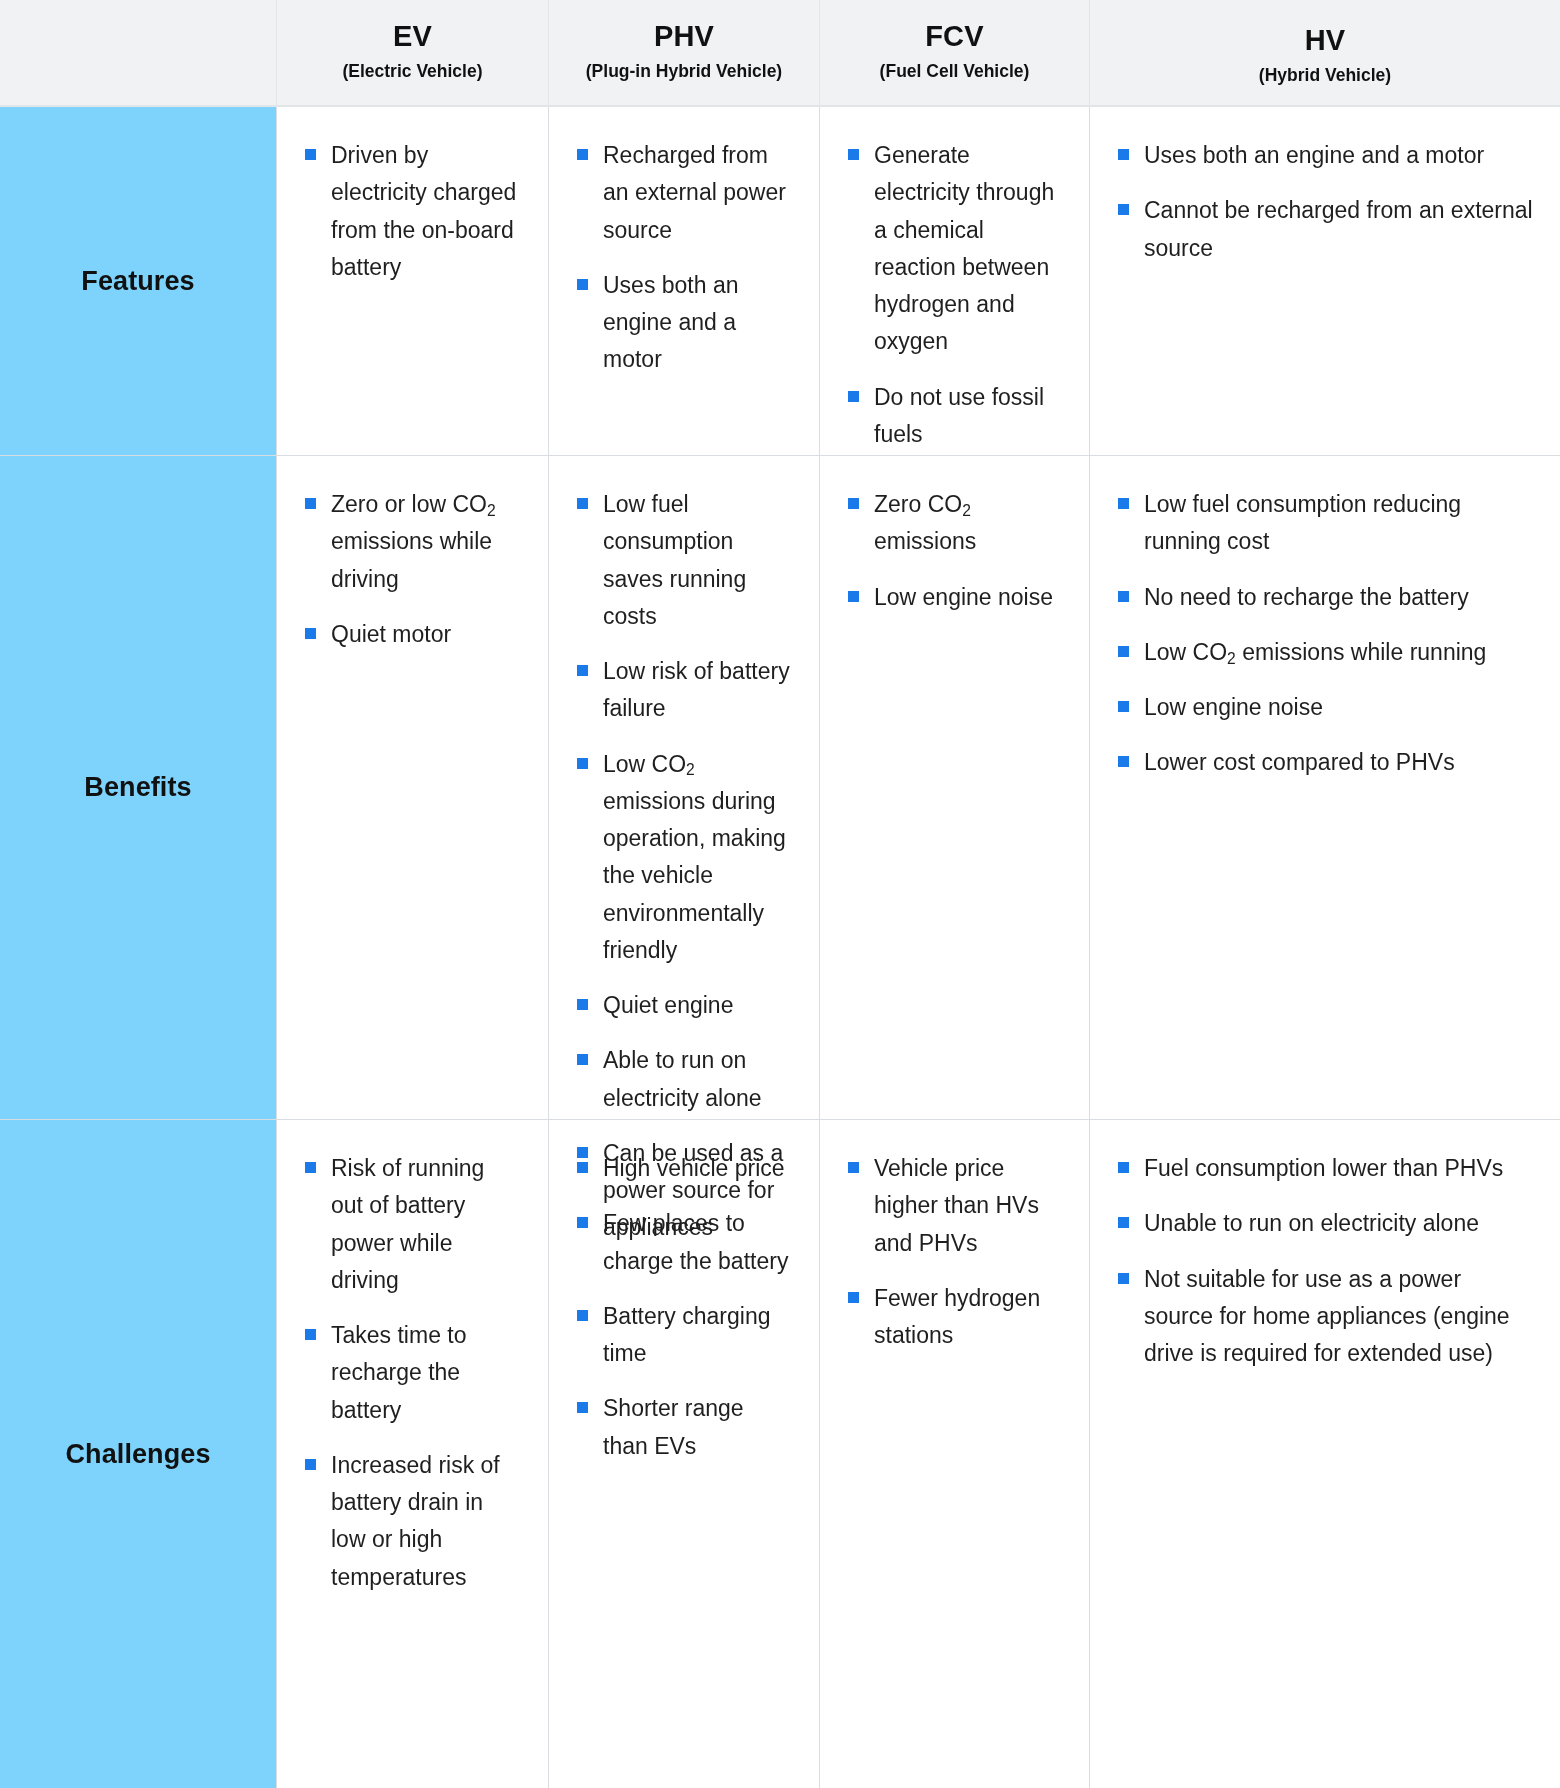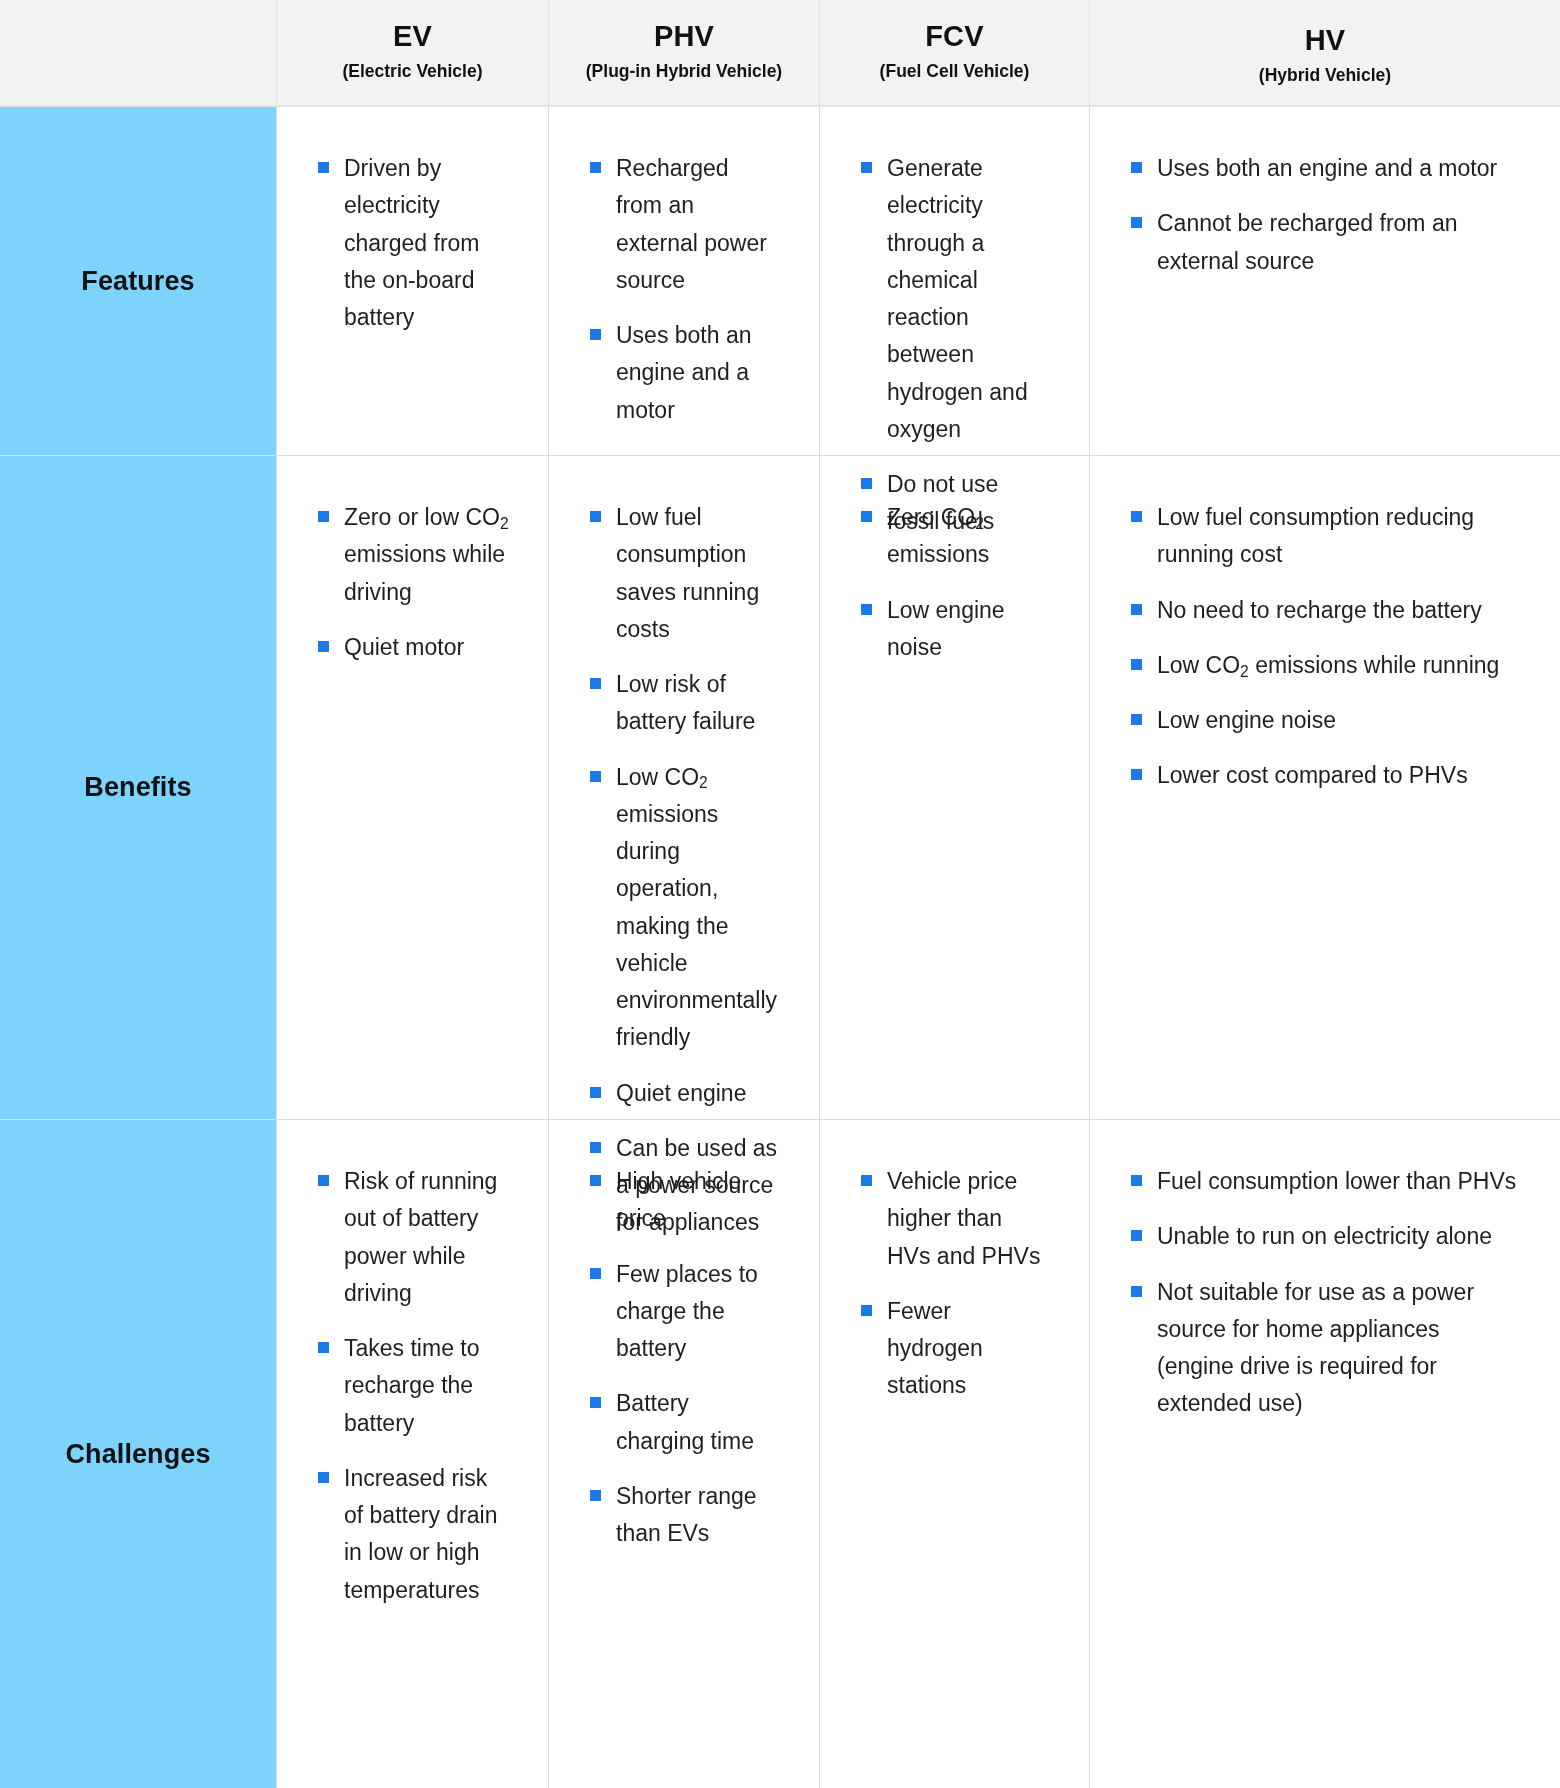--- a/index.html
+++ b/index.html
@@ -81,21 +81,21 @@
     border-right: 1px solid #d9dde1;
     border-bottom: 1px solid #d9dde1;
     padding: 26px 22px 20px 24px;
     background: #ffffff;
   }
   .data-cell.last-col { border-right: none; }
   .data-cell.last-row { border-bottom: none; }
 
   .bullet-list {
     list-style: none;
-    margin: 17px;
+    margin: 4px;
     padding: 0;
   }
   .bullet-item {
     position: relative;
     padding-left: 26px;
     margin-bottom: 18px;
     font-size: 23px;
     line-height: 1.62;
     color: #1f1f1f;
     font-weight: 400;
@@ -168,20 +168,21 @@
         <li class="bullet-item"><span class="marker"></span><span>Zero or low CO<sub>2</sub> emissions while driving</span></li>
         <li class="bullet-item"><span class="marker"></span><span>Quiet motor</span></li>
       </ul>
     </div>
     <div class="data-cell">
       <ul class="bullet-list">
         <li class="bullet-item"><span class="marker"></span><span>Low fuel consumption saves running costs</span></li>
         <li class="bullet-item"><span class="marker"></span><span>Low risk of battery failure</span></li>
         <li class="bullet-item"><span class="marker"></span><span>Low CO<sub>2</sub> emissions during operation, making the vehicle environmentally friendly</span></li>
         <li class="bullet-item"><span class="marker"></span><span>Quiet engine</span></li>
+        <li class="bullet-item"><span class="marker"></span><span>Able to run on electricity alone</span></li>
         <li class="bullet-item"><span class="marker"></span><span>Can be used as a power source for appliances</span></li>
       </ul>
     </div>
     <div class="data-cell">
       <ul class="bullet-list">
         <li class="bullet-item"><span class="marker"></span><span>Zero CO<sub>2</sub> emissions</span></li>
         <li class="bullet-item"><span class="marker"></span><span>Low engine noise</span></li>
       </ul>
     </div>
     <div class="data-cell last-col">

